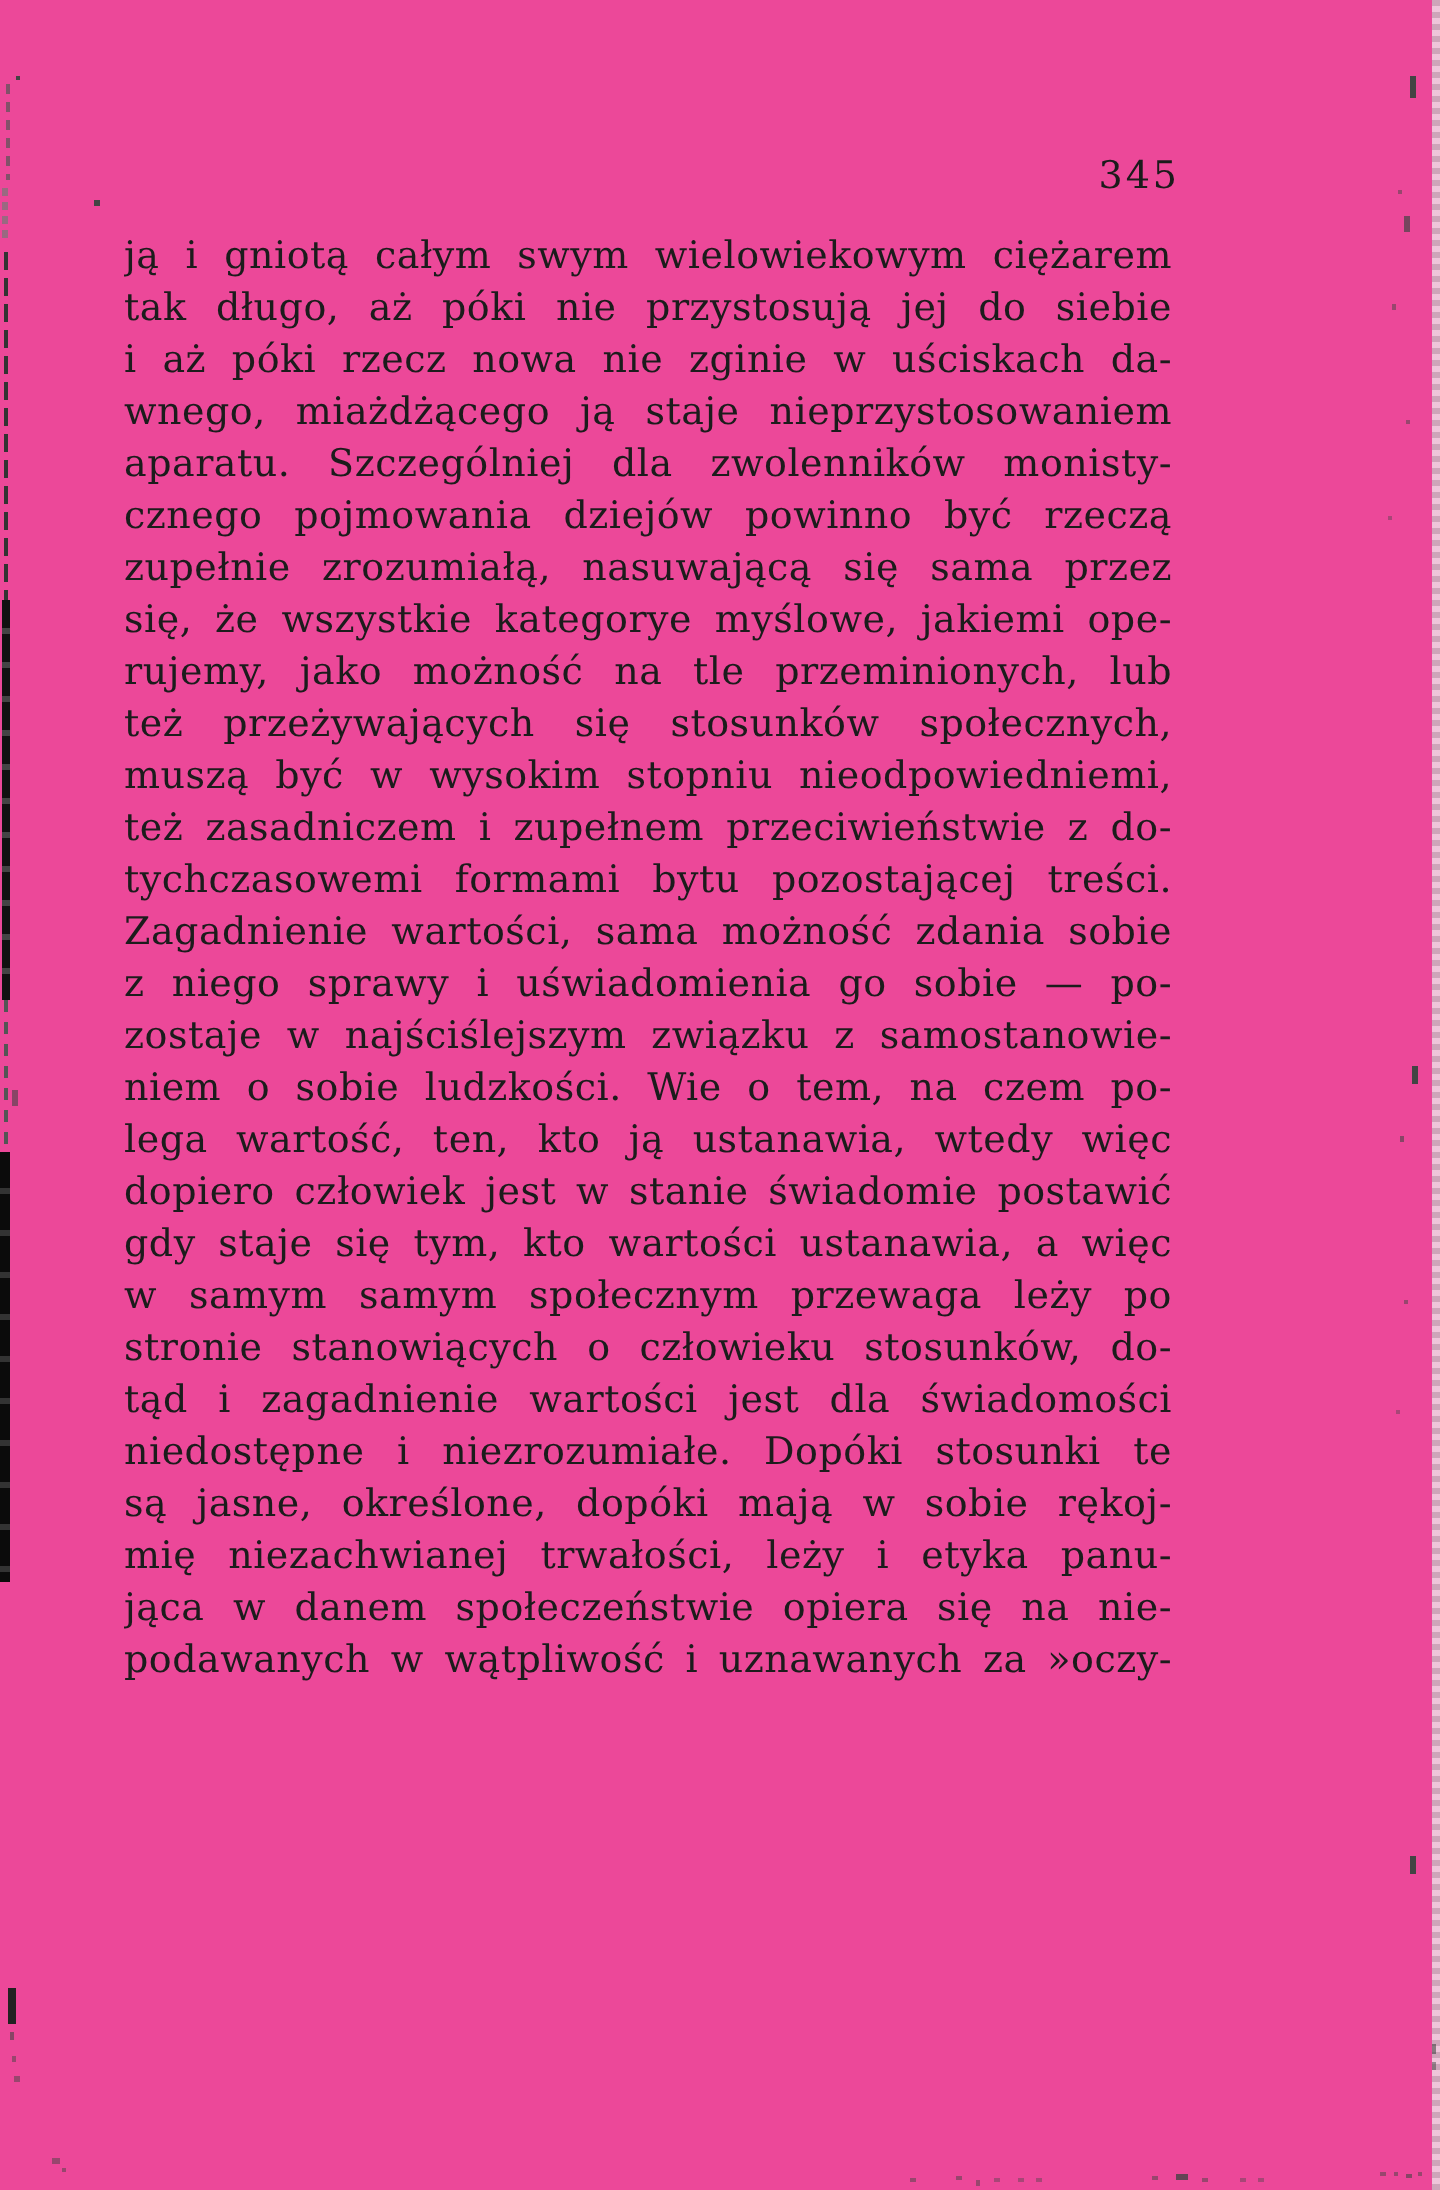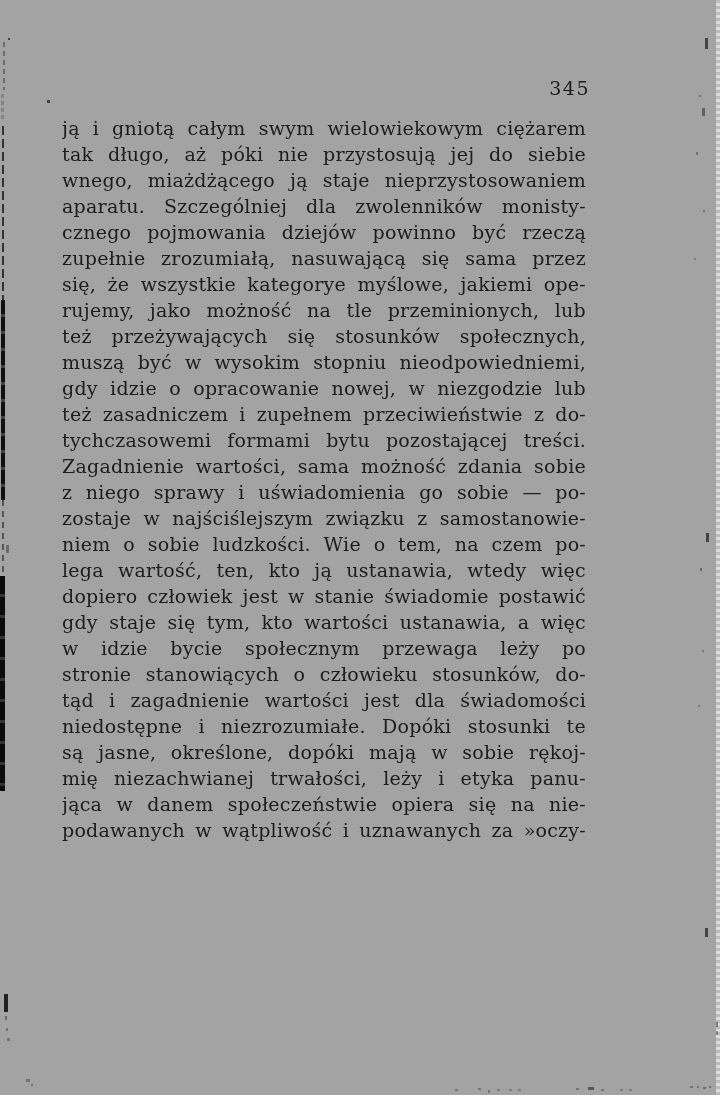--- a/index.html
+++ b/index.html
@@ -5,21 +5,21 @@
   html, body { margin: 0; padding: 0; }
   body {
     width: 720px; height: 1095px;
     background: #ffffff;
     overflow: hidden;
     position: relative;
     font-family: "DejaVu Serif", "Liberation Serif", serif;
   }
   .page {
     position: absolute; inset: 0;
-    background: #a3a3a3;
+    background: #ec4899;
   }
   .page-number {
     position: absolute;
     top: 77px; right: 130px;
     font-size: 19px;
     color: #1b1b1b;
     letter-spacing: 1.5px;
   }
   .text-block {
     position: absolute;
@@ -59,39 +59,39 @@
 </head>
 <body>
 
 <div class="page">
 
   <div class="page-number">345</div>
 
   <div class="text-block">
       <div class="line">ją i gniotą całym swym wielowiekowym ciężarem</div>
       <div class="line">tak długo, aż póki nie przystosują jej do siebie</div>
+      <div class="line">i aż póki rzecz nowa nie zginie w uściskach da-</div>
       <div class="line">wnego, miażdżącego ją staje nieprzystosowaniem</div>
       <div class="line">aparatu. Szczególniej dla zwolenników monisty-</div>
       <div class="line">cznego pojmowania dziejów powinno być rzeczą</div>
       <div class="line">zupełnie zrozumiałą, nasuwającą się sama przez</div>
       <div class="line">się, że wszystkie kategorye myślowe, jakiemi ope-</div>
       <div class="line">rujemy, jako możność na tle przeminionych, lub</div>
       <div class="line">też przeżywających się stosunków społecznych,</div>
       <div class="line">muszą być w wysokim stopniu nieodpowiedniemi,</div>
-      <div class="line">gdy idzie o opracowanie nowej, w niezgodzie lub</div>
       <div class="line">też zasadniczem i zupełnem przeciwieństwie z do-</div>
       <div class="line">tychczasowemi formami bytu pozostającej treści.</div>
       <div class="line">Zagadnienie wartości, sama możność zdania sobie</div>
       <div class="line">z niego sprawy i uświadomienia go sobie — po-</div>
       <div class="line">zostaje w najściślejszym związku z samostanowie-</div>
       <div class="line">niem o sobie ludzkości. Wie o tem, na czem po-</div>
       <div class="line">lega wartość, ten, kto ją ustanawia, wtedy więc</div>
       <div class="line">dopiero człowiek jest w stanie świadomie postawić</div>
       <div class="line">gdy staje się tym, kto wartości ustanawia, a więc</div>
-      <div class="line">w idzie bycie społecznym przewaga leży po</div>
+      <div class="line">w samym samym społecznym przewaga leży po</div>
       <div class="line">stronie stanowiących o człowieku stosunków, do-</div>
       <div class="line">tąd i zagadnienie wartości jest dla świadomości</div>
       <div class="line">niedostępne i niezrozumiałe. Dopóki stosunki te</div>
       <div class="line">są jasne, określone, dopóki mają w sobie rękoj-</div>
       <div class="line">mię niezachwianej trwałości, leży i etyka panu-</div>
       <div class="line">jąca w danem społeczeństwie opiera się na nie-</div>
       <div class="line">podawanych w wątpliwość i uznawanych za »oczy-</div>
     </div>
 
   <div class="artifact edge-left-a"></div>

